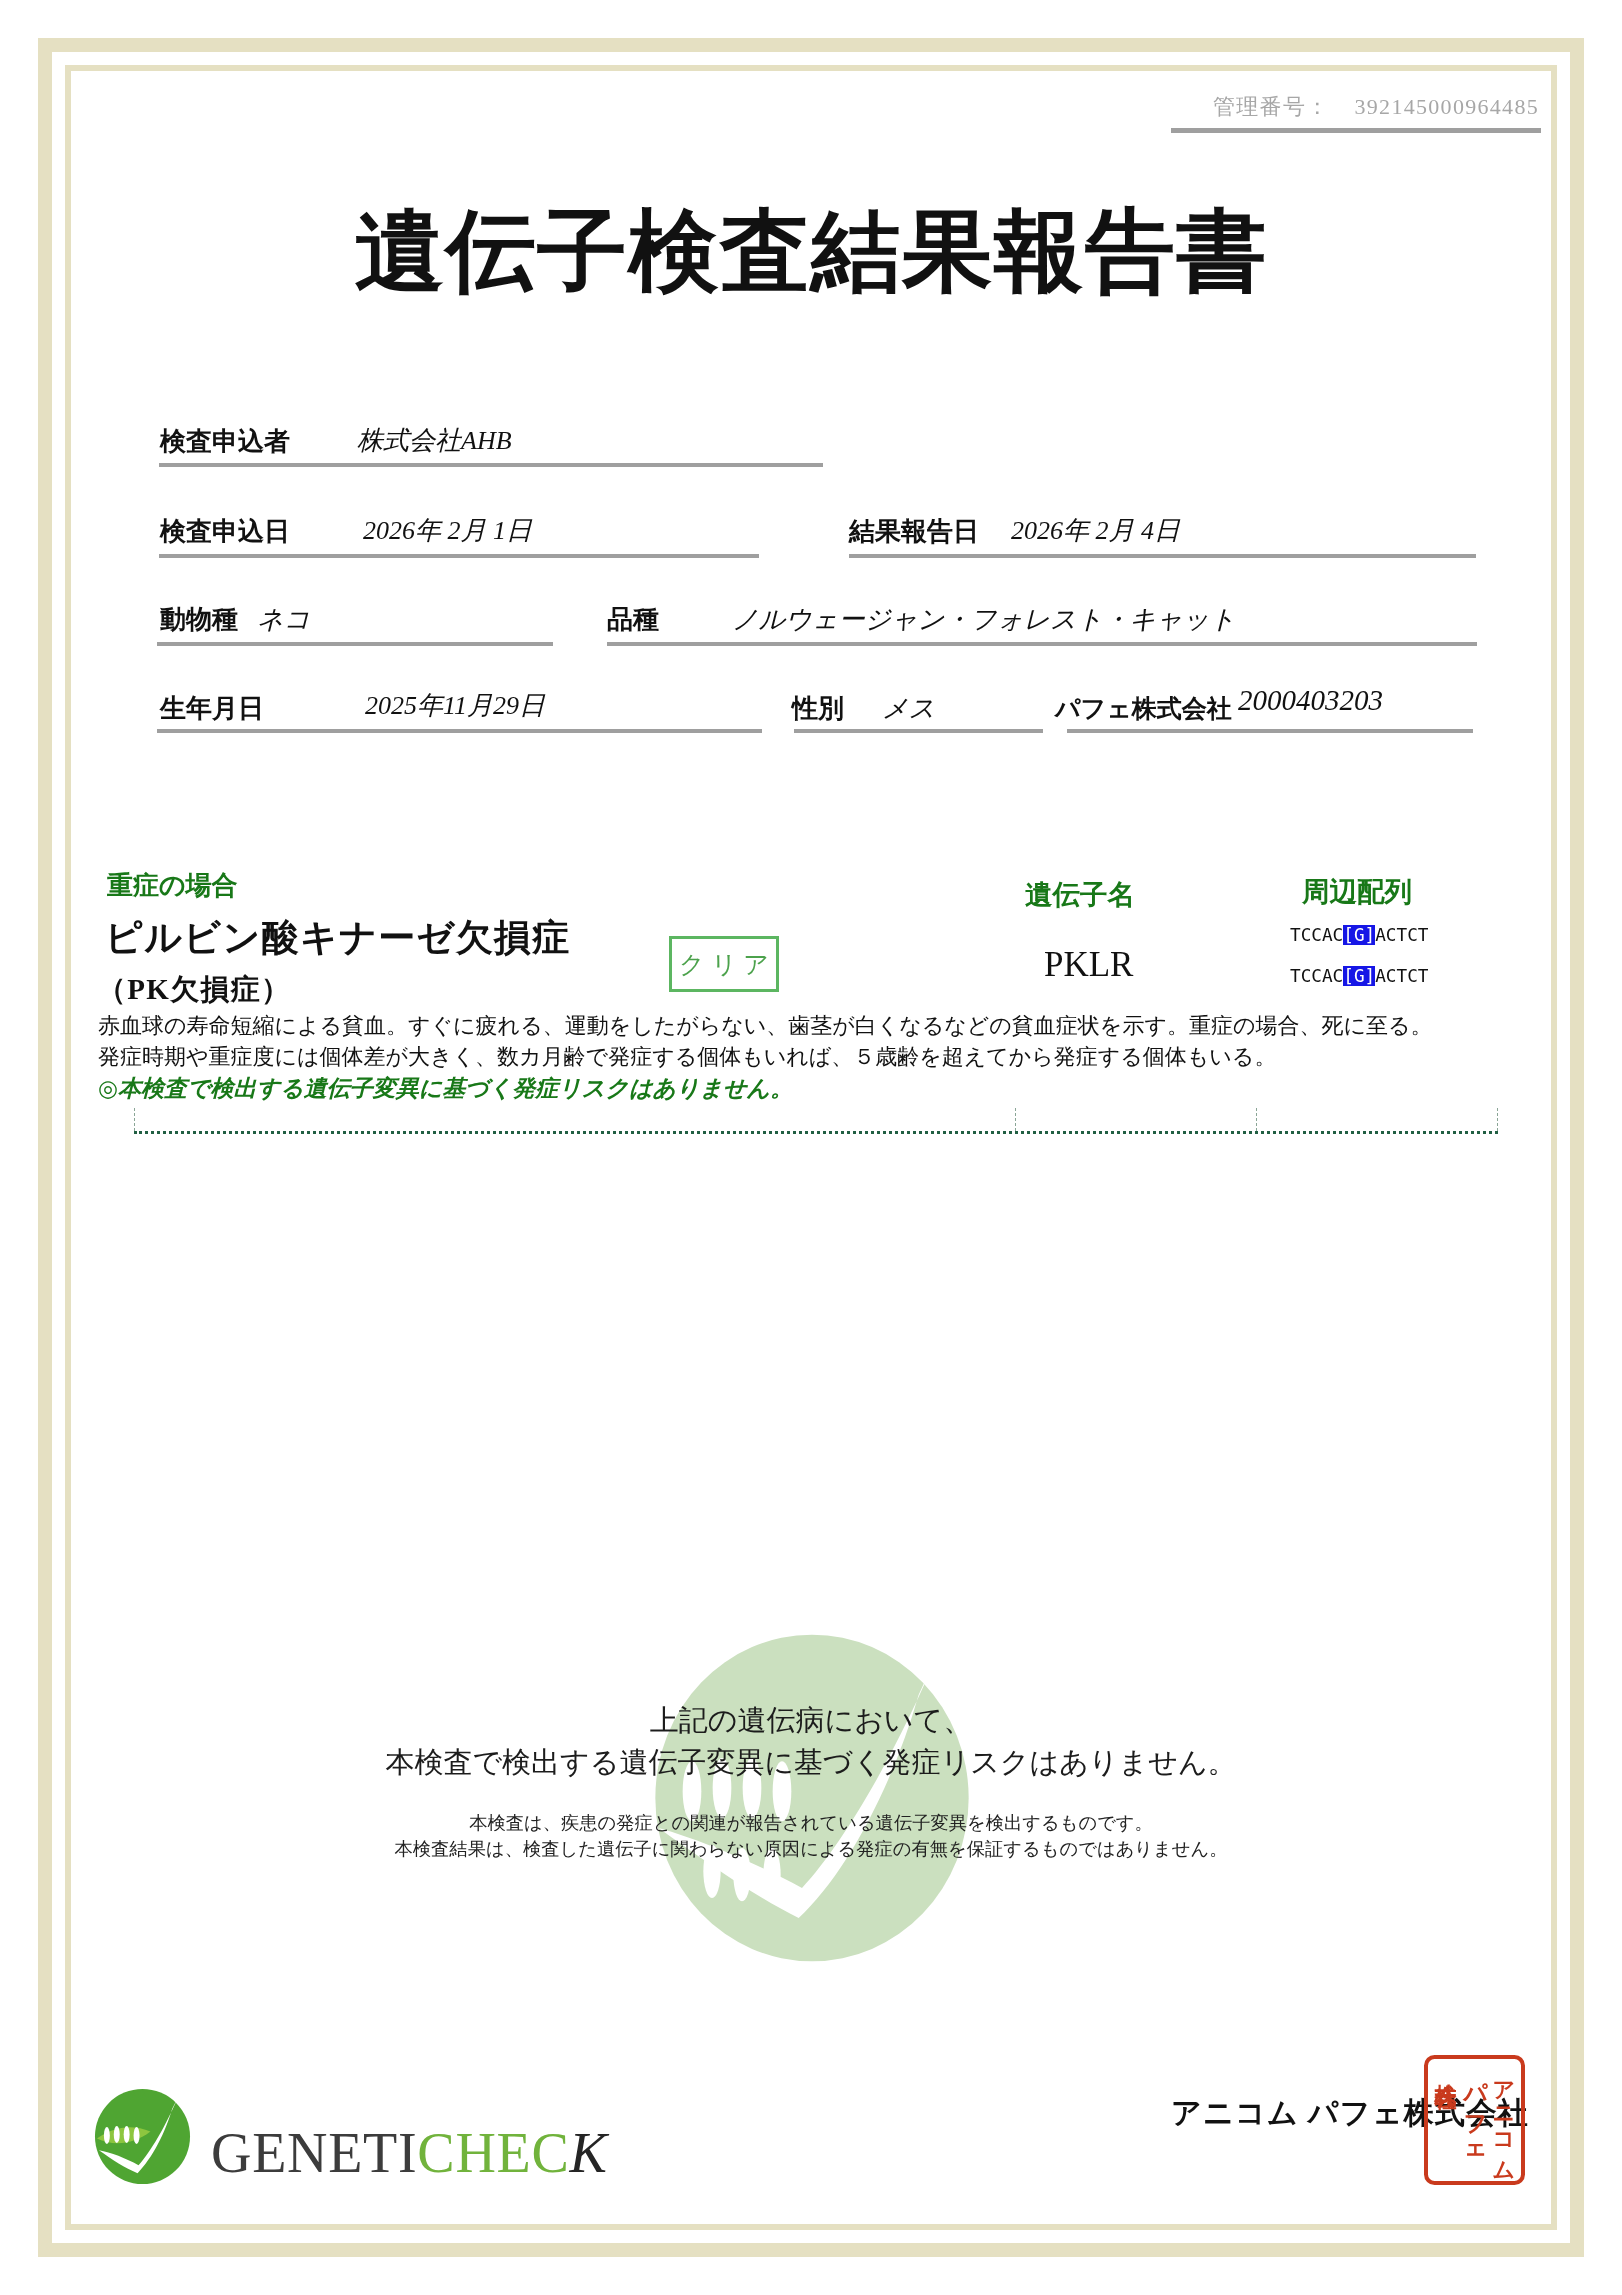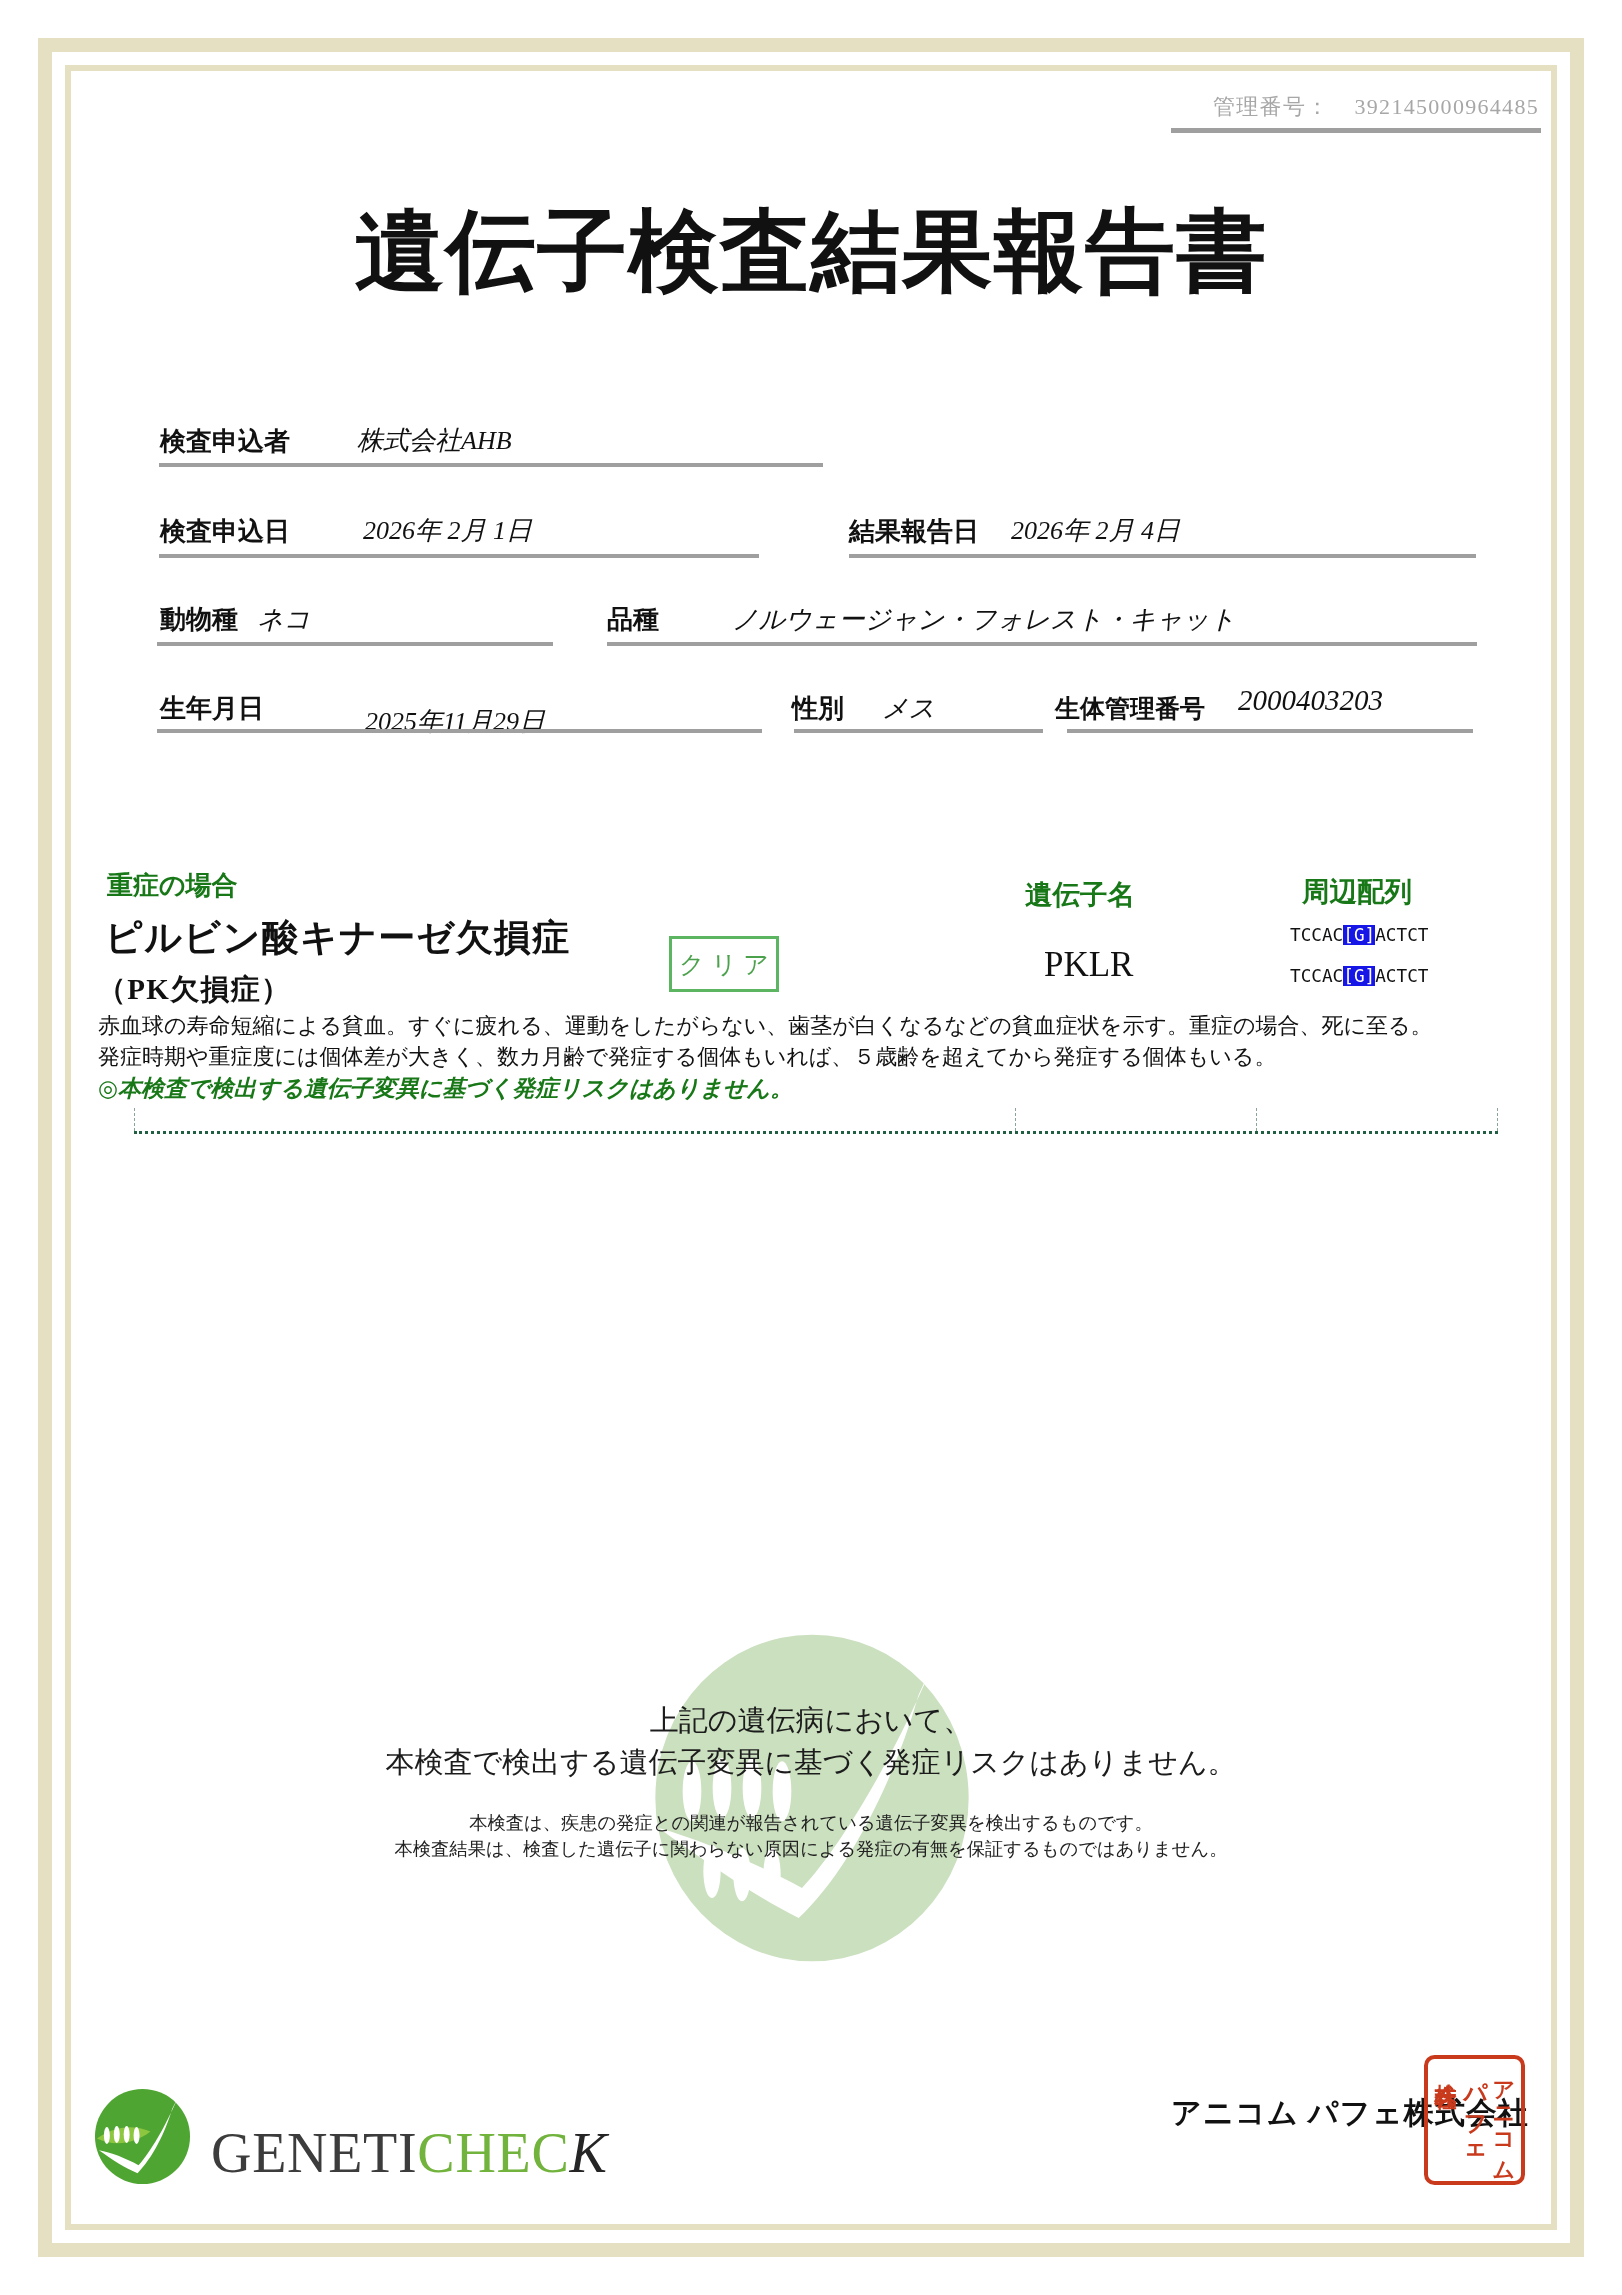--- a/index.html
+++ b/index.html
@@ -84,26 +84,26 @@
   <div class="bar" style="left:849px;top:554px;width:627px;"></div>
 
   <span class="abs lbl" style="left:160px;top:602px;">動物種</span>
   <span class="abs val" style="left:257px;top:602px;">ネコ</span>
   <div class="bar" style="left:157px;top:642px;width:396px;"></div>
   <span class="abs lbl" style="left:607px;top:602px;">品種</span>
   <span class="abs val" style="left:732px;top:602px;">ノルウェージャン・フォレスト・キャット</span>
   <div class="bar" style="left:607px;top:642px;width:870px;"></div>
 
   <span class="abs lbl" style="left:160px;top:691px;">生年月日</span>
-  <span class="abs val" style="left:365px;top:688px;margin-top:16px;">2025年11月29日</span>
+  <span class="abs val" style="left:365px;top:688px;">2025年11月29日</span>
   <div class="bar" style="left:157px;top:729px;width:605px;"></div>
   <span class="abs lbl" style="left:792px;top:691px;">性別</span>
   <span class="abs val" style="left:882px;top:691px;">メス</span>
   <div class="bar" style="left:794px;top:729px;width:249px;"></div>
-  <span class="abs lbl" style="left:1055px;top:692px;font-size:25px;">生体管理番号</span>
+  <span class="abs lbl" style="left:1055px;top:692px;font-size:25px;">パフェ株式会社</span>
   <span class="abs val" style="left:1238px;top:684px;font-size:29px;">2000403203</span>
   <div class="bar" style="left:1067px;top:729px;width:406px;"></div>
 
   <span class="abs green-h" style="left:107px;top:868px;font-size:26px;">重症の場合</span>
   <span class="abs disease" style="left:105px;top:913px;">ピルビン酸キナーゼ欠損症</span>
   <span class="abs disease" style="left:97px;top:970px;font-size:29px;">（PK欠損症）</span>
 
   <div class="clear-btn">
     <span>クリア</span>
   </div>

